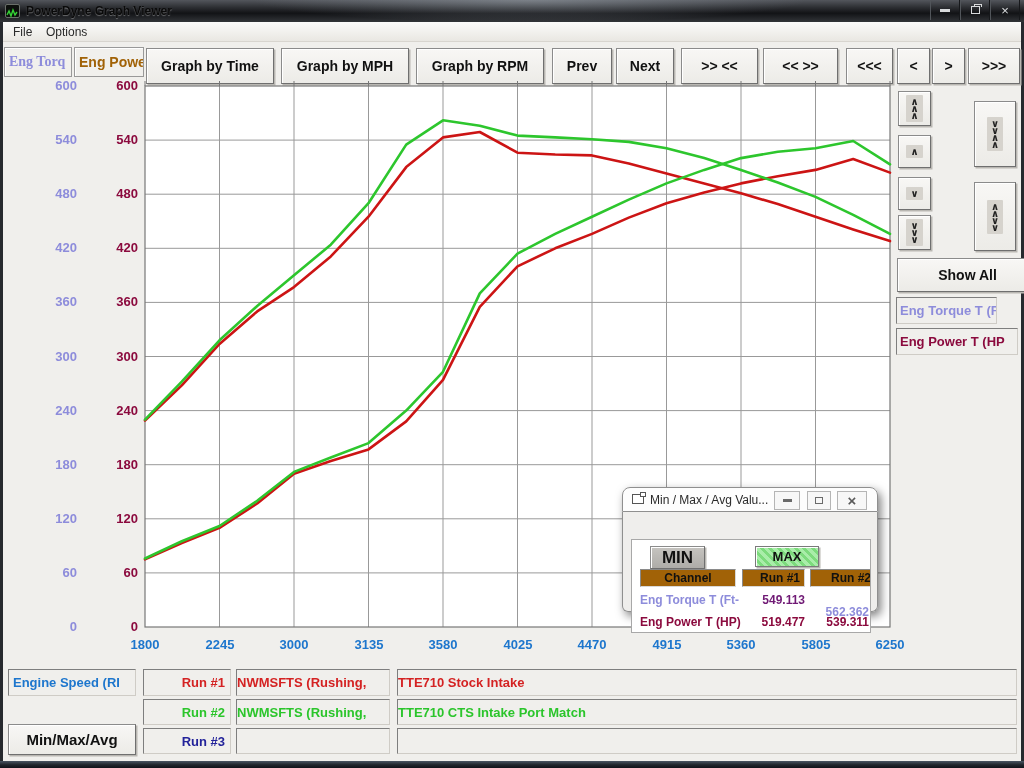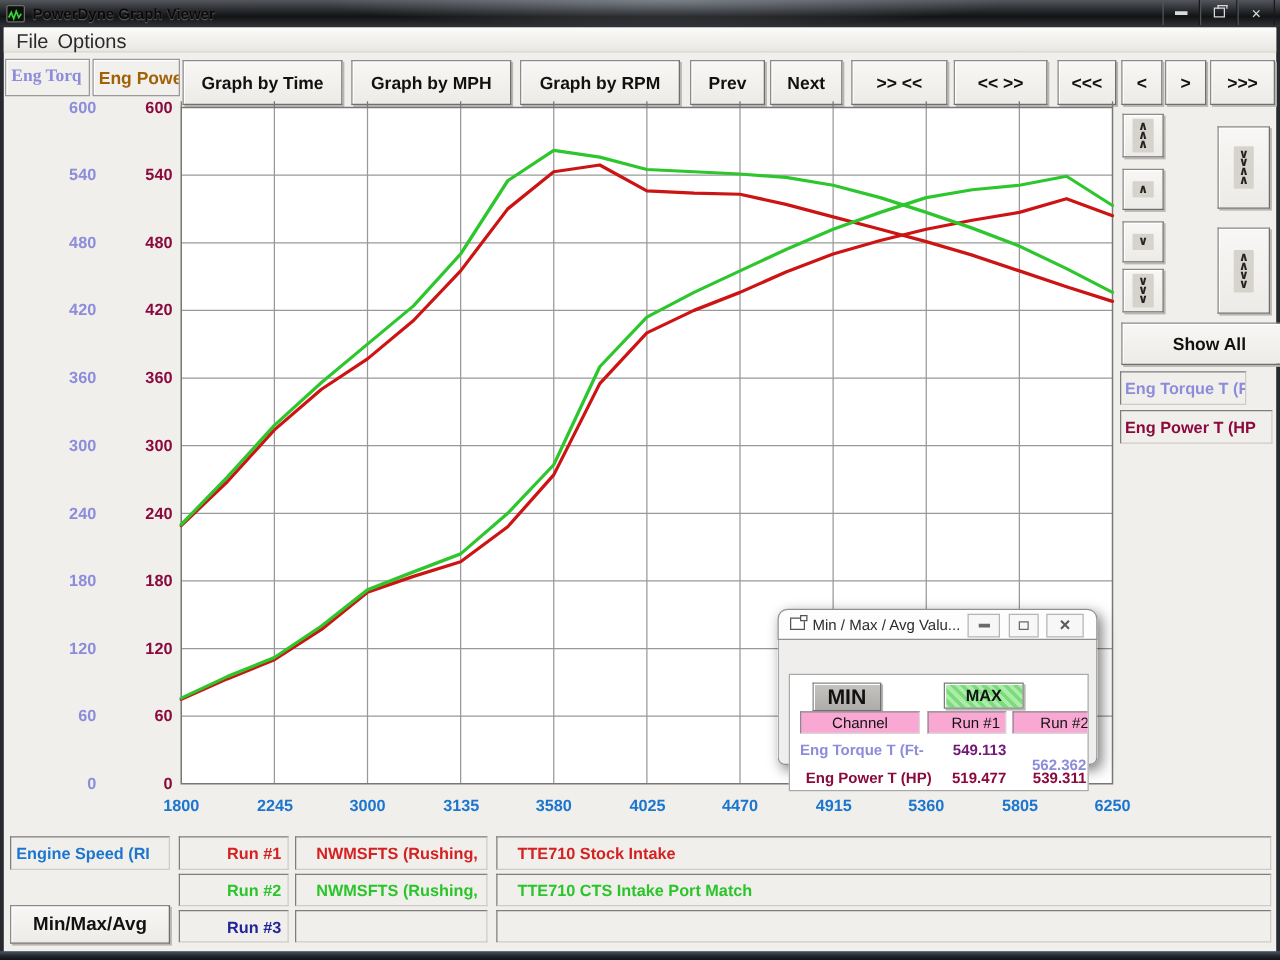--- a/index.html
+++ b/index.html
@@ -24,21 +24,21 @@
 
   .frame-left,.frame-right { position:absolute; top:22px; width:3px; height:740px; background:#26292e; }
   .frame-left { left:0; } .frame-right { right:0; }
   .frame-bottom { position:absolute; left:0; top:761px; width:1024px; height:7px;
     background:linear-gradient(180deg,#4a5563,#20252c 55%,#10131a); }
 
   .client { position:absolute; left:3px; top:22px; width:1018px; height:739px; background:#f0efec; }
 
   .menubar { position:absolute; left:3px; top:22px; width:1018px; height:20px;
     background:linear-gradient(180deg,#fbfbfa,#e9e7e2); border-bottom:1px solid #d8d5cf; }
-  .menu-item { position:absolute; top:3px; font-size:16px; color:#2a2a2a; }
+  .menu-item { position:absolute; top:3px; font-size:12px; color:#2a2a2a; }
 
   
   .btn3d { position:absolute; background:linear-gradient(180deg,#f8f7f5,#ecebe7);
     border:1px solid #8b8b8b; border-bottom-color:#6f6f6f; border-right-color:#6f6f6f;
     box-shadow:inset 1px 1px 0 #ffffff, 1.5px 1.5px 0 #b9b7b2;
     font-weight:bold; color:#111; display:flex; align-items:center; justify-content:center;
     font-size:14px; white-space:nowrap; overflow:hidden; }
   .sunkbox { position:absolute; background:#f0efec; border:1px solid;
     border-color:#7e7e7e #cfccc6 #cfccc6 #7e7e7e; overflow:hidden; white-space:nowrap;
     font-weight:bold; font-size:13px; display:flex; align-items:center; }
@@ -55,40 +55,40 @@
   .ylab-p { color:#8b0a3e; text-align:right; width:50px; }
   .xlab  { color:#1d76cd; text-align:center; width:64px; }
 
   
   .chev { line-height:7px; font-size:10px; letter-spacing:0; text-align:center; color:#222;
     background:#d6d3cd; padding:3px 4px; border-radius:1px; }
   .spin { flex-direction:column; }
 
   
   .runlab { justify-content:flex-end; padding-right:5px; }
-  .filelab { padding-left:16px; }
+  .filelab { padding-left:0; }
 
   
   .mmwin { position:absolute; left:622px; top:487px; width:256px; height:125px;
     border-radius:8px 8px 6px 6px; box-shadow:3px 4px 10px rgba(0,0,0,.5); }
   .mm-title { position:absolute; left:0; top:0; width:256px; height:25px; background:#fdfdfd;
     border:1px solid #8f8f8f; border-radius:8px 8px 0 0; }
   .mm-body { position:absolute; left:0; top:25px; width:256px; height:100px; background:#efeeec;
     border:1px solid #8f8f8f; border-top:none; border-radius:0 0 6px 6px; }
   .mm-title-text { position:absolute; left:27px; top:5px; font-size:12px; color:#2b2b2b; }
   .mm-icon { position:absolute; left:9px; top:6px; width:12px; height:10px; border:1px solid #555;
     background:#fff; }
   .mm-icon i { position:absolute; right:-3px; top:-3px; width:6px; height:5px; border:1px solid #555;
     background:#fff; display:block; }
   .mm-btn { position:absolute; top:3px; height:19px; background:#f7f7f7; border:1px solid #b5b5b5;
     display:flex; align-items:center; justify-content:center; color:#5a5a5a; }
   .mm-panel { position:absolute; left:8px; top:27px; width:240px; height:94px; background:#fff;
     border:1px solid #a8a8a8; overflow:hidden; }
   .mm-cell { position:absolute; border:1px solid; border-color:#8a8a8a #d8d8d8 #d8d8d8 #8a8a8a;
-    font-size:12px; font-weight:normal; color:#111; display:flex; align-items:center; background:#f9a8d4; }
+    font-size:12px; font-weight:bold; color:#111; display:flex; align-items:center; background:#a16207; }
   .mm-val { position:absolute; font-size:12px; font-weight:bold; text-align:right; }
 </style>
 </head>
 <body>
 
 <div class="titlebar">
   <div class="sheen"></div>
   <div class="app-icon">
     <svg width="13" height="12" viewBox="0 0 13 12">
         <polyline points="1,8 3,4 5,9 7,3 9,8 11,5" fill="none" stroke="#35d435" stroke-width="1.4"></polyline>
@@ -284,18 +284,18 @@
       <div class="btn3d" style="left:123px; top:6px; width:64px; height:21px; font-size:13px;
            background:repeating-linear-gradient(45deg,#a9eda9 0 3px,#7ddb7d 3px 6px); border-color:#7a7a7a;">MAX</div>
       <div class="mm-cell" style="left:8px; top:29px; width:96px; height:18px; justify-content:center;">Channel</div>
       <div class="mm-cell" style="left:110px; top:29px; width:63px; height:18px; justify-content:flex-end; padding-right:4px;">Run #1</div>
       <div class="mm-cell" style="left:178px; top:29px; width:66px; height:18px; justify-content:flex-end; padding-right:4px;">Run #2</div>
 
       <span class="mm-val" style="left: 8px; top: 53px; width: 110px; text-align: left; color: rgb(141, 140, 219);">Eng Torque T (Ft-</span>
       <span class="mm-val" style="left: 90px; top: 53px; width: 83px; color: #701a75;">549.113</span>
       <span class="mm-val" style="left: 154px; top: 53px; width: 83px; color: rgb(141, 140, 219); margin-top: 12px;">562.362</span>
 
-      <span class="mm-val" style="left: 8px; top: 75px; width: 110px; text-align: center; color: rgb(139, 10, 62);">Eng Power T (HP)</span>
+      <span class="mm-val" style="left: 8px; top: 75px; width: 110px; text-align: left; color: rgb(139, 10, 62);">Eng Power T (HP)</span>
       <span class="mm-val" style="left: 90px; top: 75px; width: 83px; color: rgb(139, 10, 62);">519.477</span>
       <span class="mm-val" style="left: 154px; top: 75px; width: 83px; color: rgb(139, 10, 62);">539.311</span>
     </div>
   </div>
 </div>
 
 </body></html>

